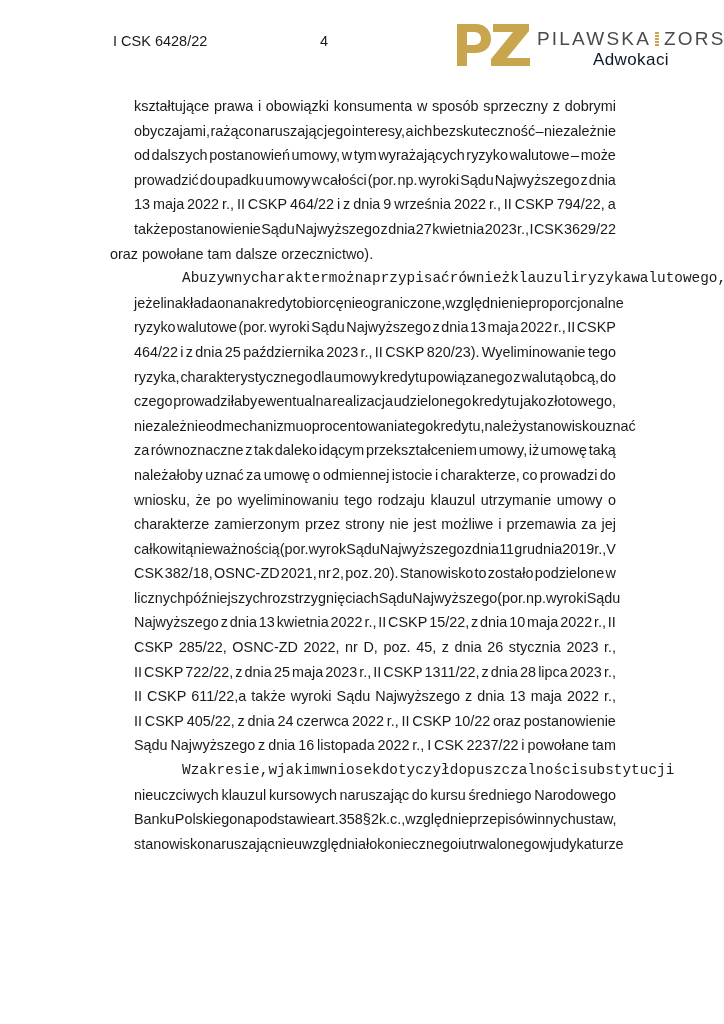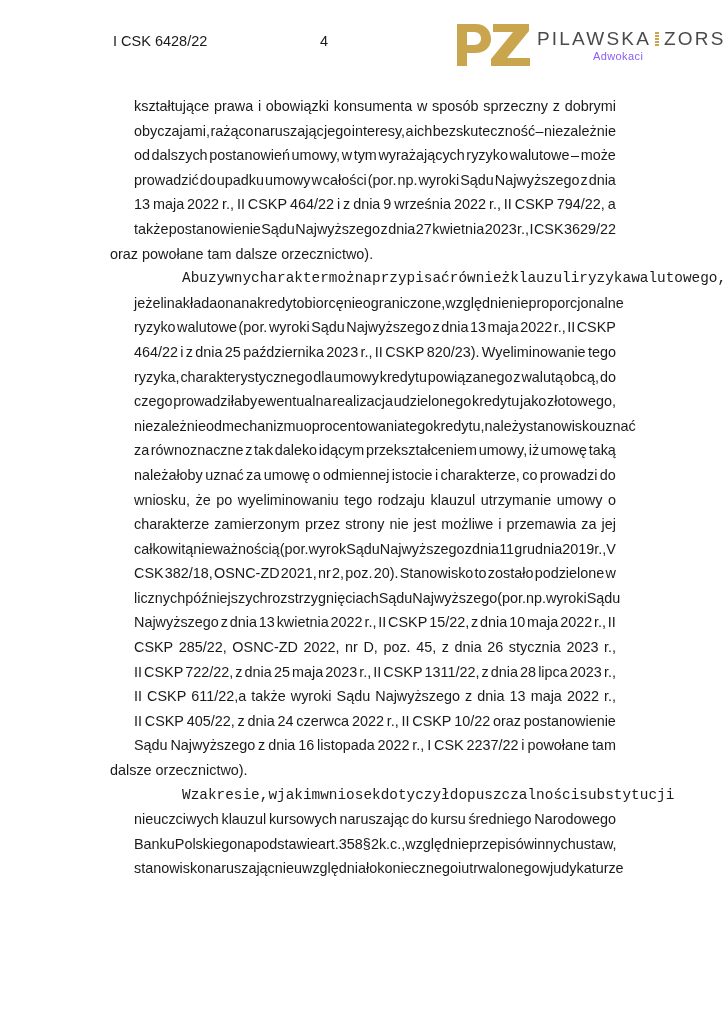--- a/index.html
+++ b/index.html
@@ -4,21 +4,21 @@
 <style>
   html, body { margin: 0; padding: 0; background: #ffffff; }
   body { width: 724px; height: 1024px; position: relative; overflow: hidden; font-family: "Liberation Sans", sans-serif; color: #1a1a1a; }
   .header { position: absolute; left: 0; top: 0; width: 599px; height: 90px; }
   .case-no { position: absolute; left: 113px; top: 33px; font-size: 14.5px; letter-spacing: 0; }
   .page-no { position: absolute; left: 320px; top: 33px; font-size: 14.5px; }
   .logo { position: absolute; left: 453px; top: 22px; width: 260px; height: 46px; }
   .logo-mark { position: absolute; left: 0; top: 0; width: 80px; height: 46px; }
   .logo-name { position: absolute; left: 84px; top: 6px; font-size: 19px; letter-spacing: 2.2px; color: #4a4a4a; white-space: nowrap; }
   .logo-sep { display: inline-block; width: 4px; height: 14px; margin: 0 5px -1px 4px; background: repeating-linear-gradient(to bottom, #c9a64e 0 2px, transparent 2px 3px); }
-  .logo-sub { position: absolute; left: 140px; top: 28px; font-size: 11px; color: #8b5cf6; letter-spacing: 0.4px; }
+  .logo-sub { position: absolute; left: 140px; top: 28px; font-size: 17px; color: #0f172a; letter-spacing: 0.4px; }
   .body-text { position: absolute; left: 110px; top: 94px; width: 506px; font-size: 14.4px; line-height: 24.6px; }
   .para { margin: 0; text-align: justify; text-align-last: left; }
   .line { display: block; text-align: justify; text-align-last: justify; white-space: nowrap; }
   .line.last { text-align-last: left; }
   .line.indent { padding-left: 48px; font-family: Liberation Mono, monospace; }
   .jl { display: flex; justify-content: space-between; white-space: nowrap; margin-left: 24px; }
 </style>
 </head>
 <body>
 
@@ -403,21 +403,20 @@
         <span>listopada</span>
         <span>2022</span>
         <span>r.,</span>
         <span>I</span>
         <span>CSK</span>
         <span>2237/22</span>
         <span>i</span>
         <span>powołane</span>
         <span>tam</span>
       </span>
-      <span class="line last" style="white-space: nowrap;">dalsze orzecznictwo).</span>
     </div>
   <div class="para">
       <span class="line indent jl">
         <span>W</span>
         <span>zakresie,</span>
         <span>w</span>
         <span>jakim</span>
         <span>wniosek</span>
         <span>dotyczył</span>
         <span>dopuszczalności</span>

